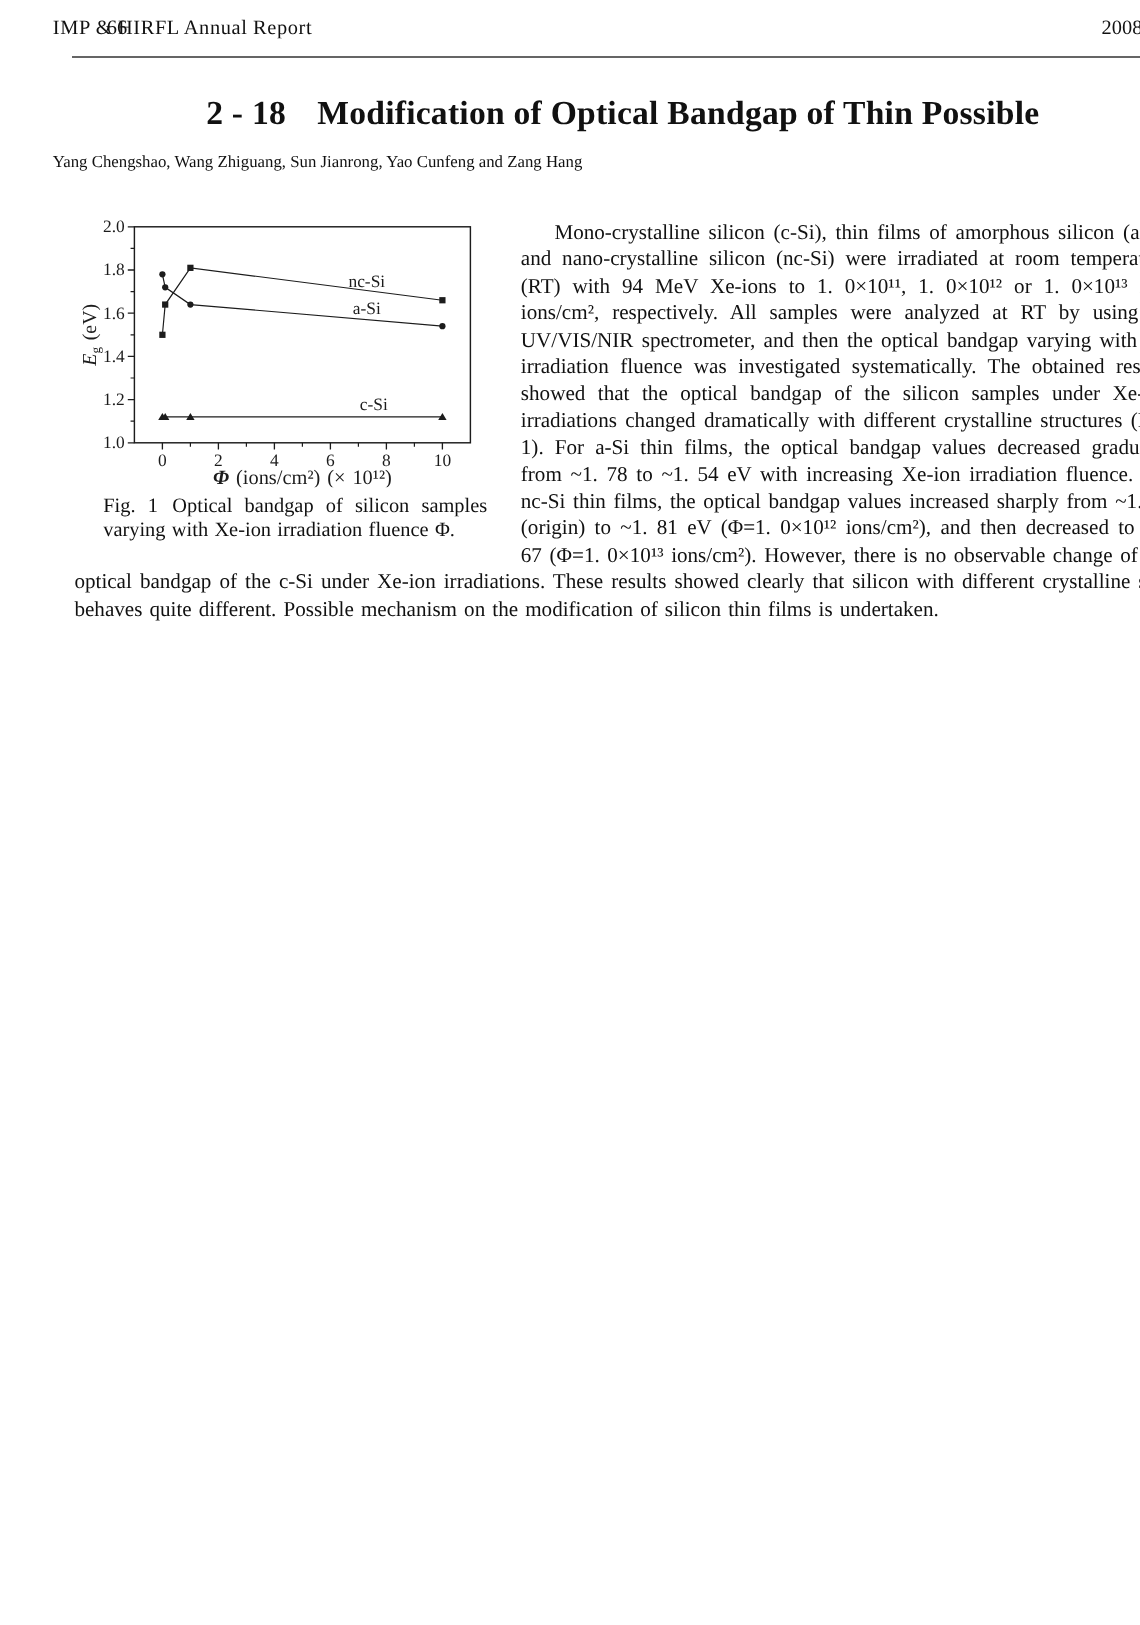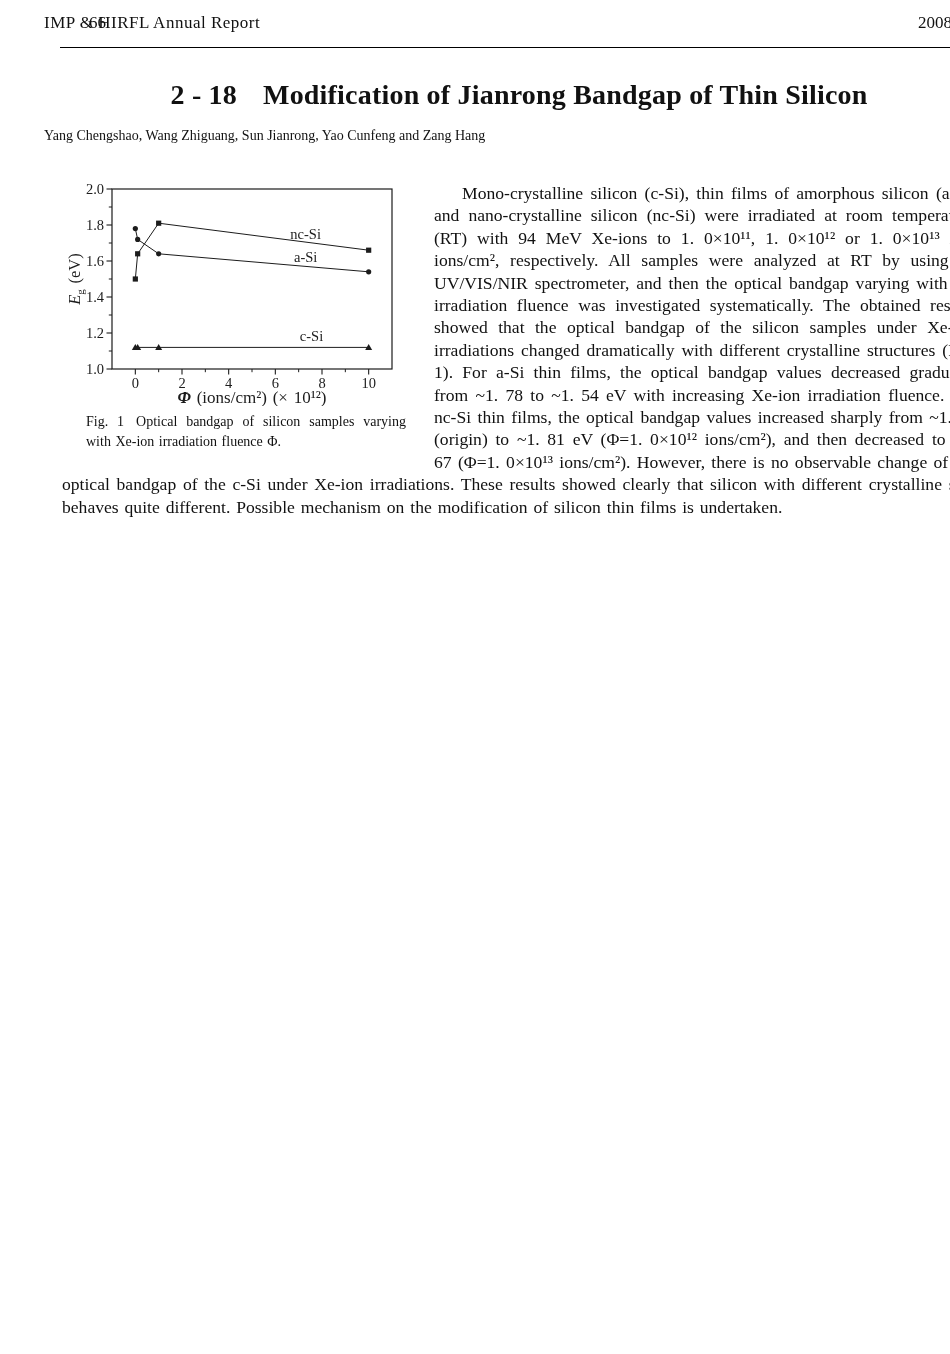--- a/index.html
+++ b/index.html
@@ -44,21 +44,21 @@
   }
   .figure {
     float: left;
     width: 346px;
     margin: 0 22px 4px 4px;
   }
   .figure svg { display: block; }
   .fig-caption {
     margin-top: 6px;
     padding: 0 6px 0 20px;
-    font-size: 14px;
+    font-size: 17px;
     line-height: 19.5px;
     text-align: justify;
     word-spacing: 1px;
   }
   .fig-caption .fig-label { margin-right: 12px; }
   p.body-text {
     margin: 0;
     text-indent: 28px;
   }
 </style>
@@ -69,21 +69,21 @@
 
   <div class="page-header">
     <span class="pnum">66</span>
     <span class="jtitle">IMP &amp; HIRFL Annual Report</span>
     <span class="yr">2008</span>
   </div>
   <hr class="header-rule">
 
   <h1 class="article-title">
     <div>
-      <span class="art-num">2 - 18</span><span>Modification of Jianrong Bandgap of Thin Silicon</span>
+      <span class="art-num">2 - 18</span><span>Modification of Optical Bandgap of Thin Possible</span>
     </div>
   </h1>
 
   <div class="authors">Yang Chengshao, Wang Zhiguang, Sun Jianrong, Yao Cunfeng and Zang Hang</div>
 
   <div class="content">
     <div class="figure">
       <svg id="chart" width="340" height="224" viewBox="0 0 340 224">
           <rect x="46" y="7" width="280" height="180" fill="none" stroke="#1c1c1c" stroke-width="1.2"></rect>
           <line x1="69.33333333333333" y1="187" x2="69.33333333333333" y2="192.5" stroke="#1c1c1c" stroke-width="1.1"></line>

